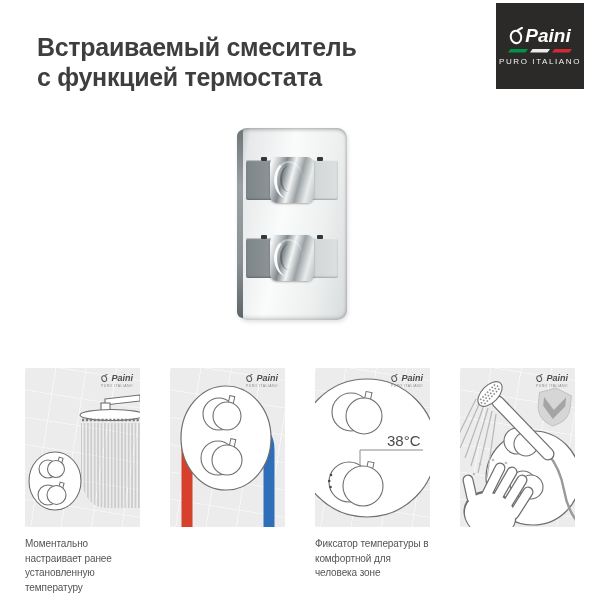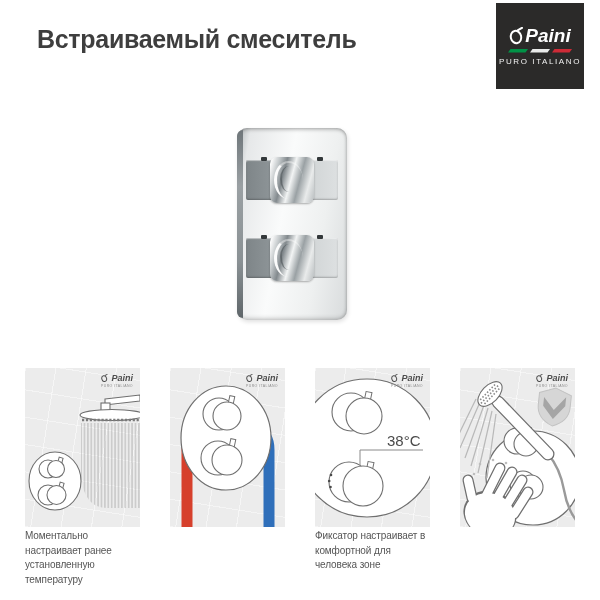--- a/index.html
+++ b/index.html
@@ -1,20 +1,20 @@
 <!DOCTYPE html>
 <html><head>
 <meta charset="utf-8">
 <style>
   html,body{margin:0;padding:0;}
   body{width:600px;height:600px;background:#ffffff;font-family:"Liberation Sans",sans-serif;position:relative;overflow:hidden;}
   .page{position:relative;width:600px;height:600px;background:#fff;overflow:hidden;}
 
   
-  .title{position:absolute;left:37px;top:24px;font-size:25px;line-height:30px;font-weight:bold;color:#3e3e3e;letter-spacing:-0.3px;}
+  .title{position:absolute;left:37px;top:32px;font-size:25px;line-height:30px;font-weight:bold;color:#3e3e3e;letter-spacing:-0.3px;}
   .brand-box{position:absolute;left:496px;top:3px;width:88px;height:86px;background:#2b2a29;display:flex;flex-direction:column;align-items:center;justify-content:center;gap:4px;}
   .brand-logo-row{display:flex;align-items:center;gap:1px;color:#ffffff;font-style:italic;font-weight:bold;font-size:19px;line-height:19px;}
   .brand-tagline{color:#f2f2f2;font-size:8px;letter-spacing:1.6px;}
 
   
   .plate{position:absolute;left:237px;top:128px;width:110px;height:192px;border-radius:10px;
     background:linear-gradient(100deg,#aeb4b6 0%,#e6e8e9 10%,#fafbfb 42%,#eef0f0 72%,#d8dbdc 100%);
     box-shadow:inset 0 3px 4px -2px rgba(0,0,0,.35),inset 0 -3px 5px -2px rgba(0,0,0,.25),inset -2px 0 4px -2px rgba(0,0,0,.18),1px 2px 4px rgba(0,0,0,.12);}
   .plate::before{content:"";position:absolute;left:0;top:2px;bottom:2px;width:6px;border-radius:6px 0 0 6px;
     background:linear-gradient(180deg,#6f767a,#9aa0a3 30%,#8a9194 70%,#5f666a);}
@@ -36,29 +36,30 @@
   
   .features{position:absolute;left:25px;top:368px;width:550px;display:flex;gap:30px;}
   .feature{width:115px;}
   .panel{position:relative;width:115px;height:159px;background-color:#ececec;overflow:hidden;
     background-image:repeating-linear-gradient(99deg,rgba(255,255,255,.55) 0 1px,transparent 1px 30px),
                      repeating-linear-gradient(9deg,rgba(255,255,255,.45) 0 1px,transparent 1px 27px);}
   .panel svg{position:absolute;left:0;top:0;}
   .mini-logo{position:absolute;top:6px;right:7px;text-align:right;z-index:3;}
   .mini-logo .ml-name{display:flex;align-items:center;justify-content:flex-end;gap:1px;font-style:italic;font-weight:bold;font-size:9px;line-height:9px;color:#4d4d4d;}
   .mini-logo .ml-tag{font-size:3.5px;letter-spacing:.4px;color:#8d8d8d;margin-top:1px;}
-  .caption{margin-top:2px;font-size:10px;line-height:14.5px;color:#555555;letter-spacing:-0.1px;}
+  .caption{margin-top:10px;font-size:10px;line-height:14.5px;color:#555555;letter-spacing:-0.1px;}
 </style>
 </head>
 <body>
 
 <div class="page">
 
   <div class="title">
     <div>Встраиваемый смеситель</div>
+    <div>с функцией термостата</div>
   </div>
 
   <div class="brand-box">
     <div class="brand-logo-row">
       <svg width="15" height="18" viewBox="0 0 15 18">
         <ellipse cx="7" cy="10" rx="5.2" ry="6.2" fill="none" stroke="#ffffff" stroke-width="2" transform="rotate(-14 7 10)"></ellipse>
         <line x1="9" y1="3.2" x2="13" y2="0.8" stroke="#ffffff" stroke-width="2" stroke-linecap="round"></line>
       </svg>
       <span>Paini</span>
     </div>
@@ -168,21 +169,21 @@
           <div class="ml-name">
             <svg width="7" height="8" viewBox="0 0 7 8">
               <ellipse cx="3.2" cy="4.6" rx="2.4" ry="2.9" fill="none" stroke="#4d4d4d" stroke-width="1" transform="rotate(-14 3.2 4.6)"></ellipse>
               <line x1="4.2" y1="1.4" x2="6.2" y2="0.4" stroke="#4d4d4d" stroke-width="1" stroke-linecap="round"></line>
             </svg>
             <span>Paini</span>
           </div>
           <div class="ml-tag">PURO ITALIANO</div>
         </div>
       </div>
-      <div class="caption">Фиксатор настраивает в комфортной для человека зоне</div>
+      <div class="caption">Фиксатор температуры в комфортной для человека зоне</div>
     </div>
 
     <div class="feature">
       <div class="panel">
         <svg width="115" height="159" viewBox="0 0 115 159">
           <circle cx="73" cy="110" r="47" fill="#ffffff" stroke="#6f6f6f" stroke-width="1.2"></circle>
           <circle cx="57" cy="73" r="13" fill="#ffffff" stroke="#6f6f6f" stroke-width="1.1"></circle>
           <rect x="66" y="59" width="4.5" height="8" fill="#ffffff" stroke="#6f6f6f" stroke-width="1" transform="rotate(12 68 63)"></rect>
           <circle cx="66" cy="76" r="12" fill="#ffffff" stroke="#6f6f6f" stroke-width="1.1"></circle>
           <circle cx="63" cy="116" r="13" fill="#ffffff" stroke="#6f6f6f" stroke-width="1.1"></circle>

